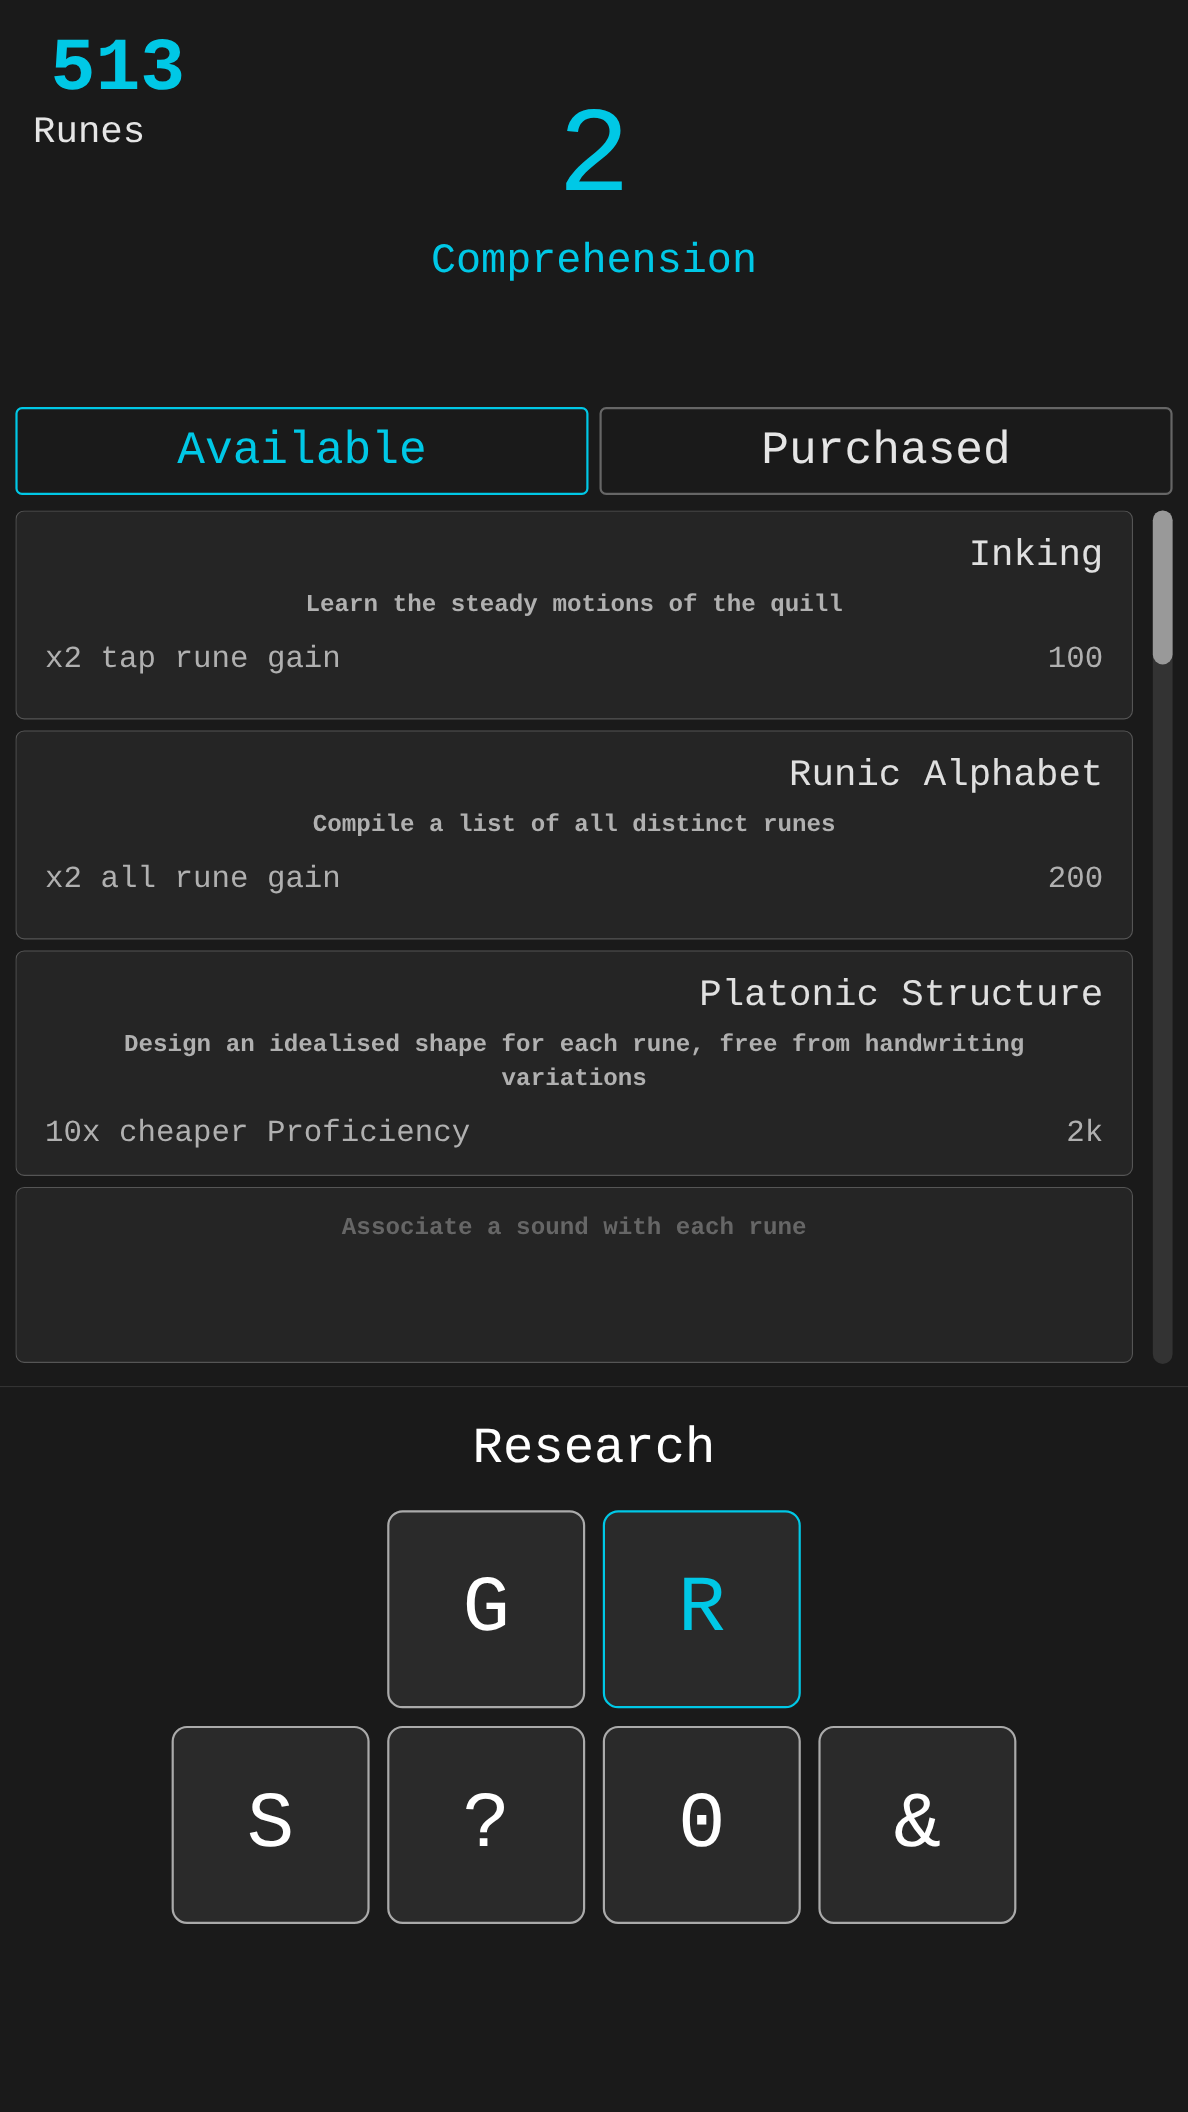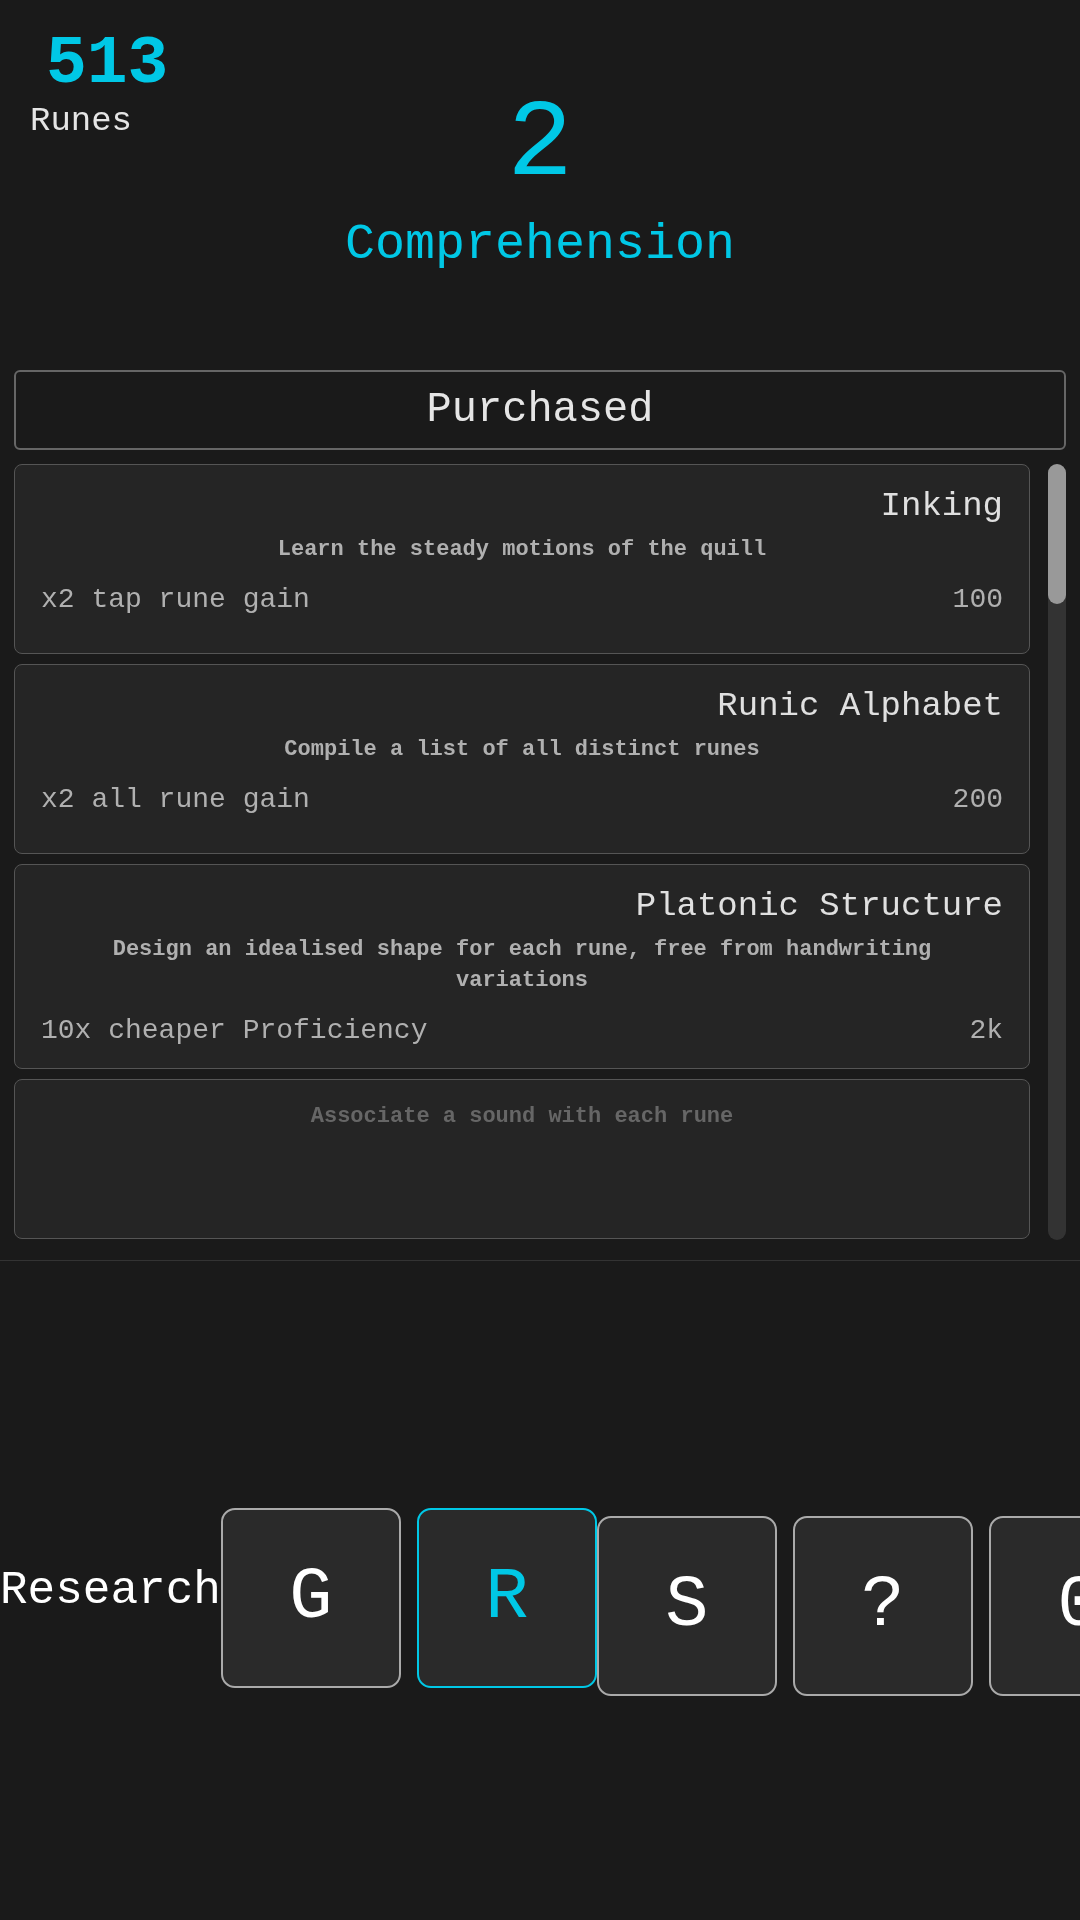--- a/index.html
+++ b/index.html
@@ -50,21 +50,21 @@
       align-items: center;
     }
 
     #comprehension-value {
       font-size: 110px;
       color: #00c8e6;
       line-height: 1;
     }
 
     #comprehension-label {
-      font-size: 50px;
+      font-size: 38px;
       color: #00c8e6;
       margin-top: 16px;
     }
 
     
     #tabs-container {
       position: absolute;
       top: 370px;
       left: 14px;
       right: 14px;
@@ -174,21 +174,21 @@
 
     
     #bottom-section {
       position: absolute;
       bottom: 0;
       left: 0;
       right: 0;
       height: 660px;
       background: #1a1a1a;
       display: flex;
-      flex-direction: row;
+      flex-direction: column;
       align-items: center;
       padding-top: 30px;
       border-top: 1px solid #333;
       margin-top: 39px;
     }
 
     #research-label {
       font-size: 46px;
       color: #ffffff;
       margin-bottom: 30px;
@@ -245,20 +245,21 @@
   <div id="runes-count">513</div>
   <div id="runes-label">Runes</div>
 </div>
 
 <div id="comprehension-section">
   <div id="comprehension-value">2</div>
   <div id="comprehension-label">Comprehension</div>
 </div>
 
 <div id="tabs-container">
+  <button class="tab-btn active">Available</button>
   <button class="tab-btn inactive">Purchased</button>
 </div>
 
 <div id="scrollbar">
   <div id="scrollbar-thumb"></div>
 </div>
 
 <div id="cards-container">
 
   <div class="card">

